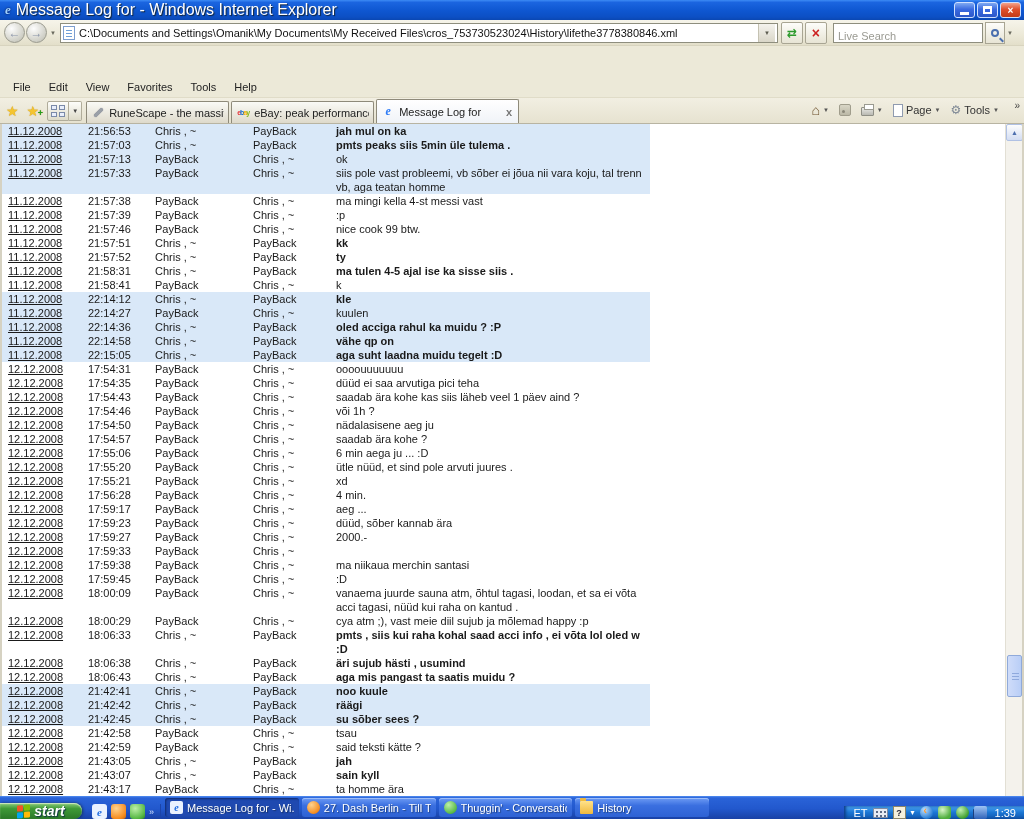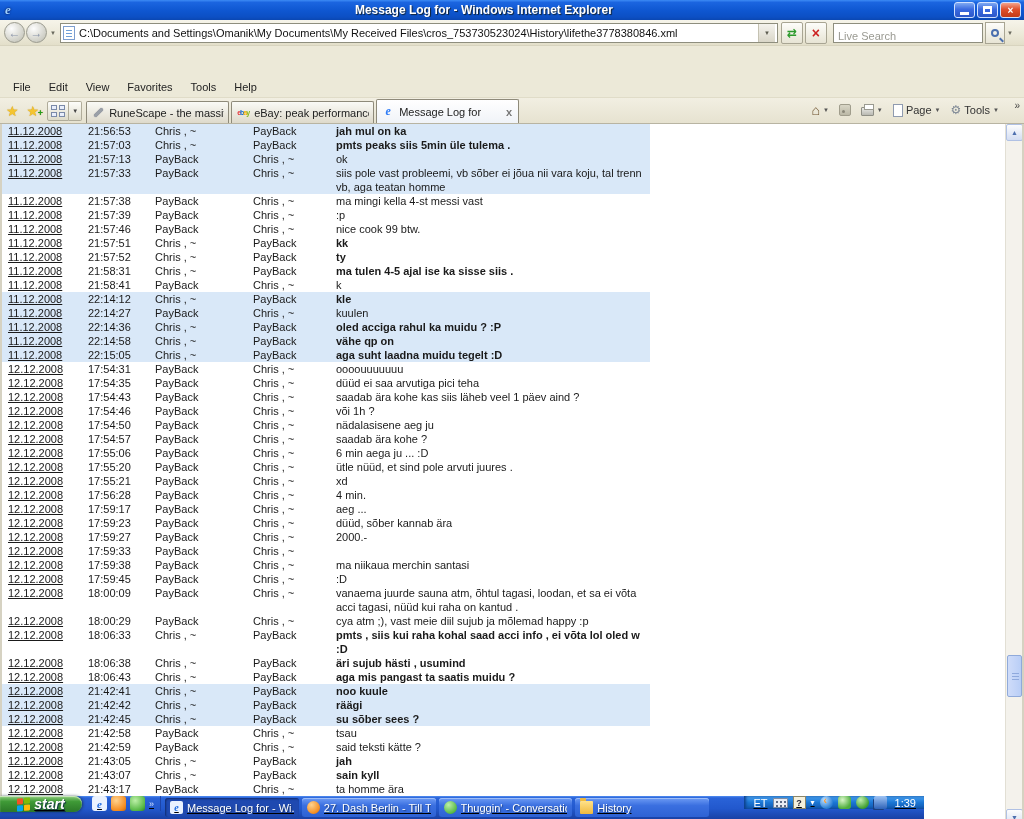--- a/index.html
+++ b/index.html
@@ -3,22 +3,22 @@
 <meta charset="utf-8">
 <style>
   * { margin:0; padding:0; box-sizing:border-box; }
   html,body { width:1024px; height:819px; overflow:hidden; }
   body { font-family:"Liberation Sans","DejaVu Sans",sans-serif; background:#ece9d8; position:relative; }
 
   
   .titlebar { height:20px; display:flex; align-items:center; padding:0 3px 0 5px;
     background:linear-gradient(180deg,#3d8bf5 0%,#1b65e0 12%,#0e56d0 55%,#0c4fc4 85%,#0a47b2 100%); }
   .titlebar .ie-e { color:#9fd2ff; font:italic bold 13px "Liberation Serif",serif; margin-right:5px; text-shadow:0 0 2px #003; }
-  .titlebar .ttl { color:#fff; font-size:12px; font-weight:bold; text-shadow:1px 1px 1px #123; flex:1;
-    white-space:nowrap; overflow:hidden;text-align:center; }
+  .titlebar .ttl { color:#fff; font-size:16px; font-weight:normal; text-shadow:1px 1px 1px #123; flex:1;
+    white-space:nowrap; overflow:hidden; }
   .winbtn { width:21px; height:16px; margin-left:2px; border:1px solid #cfe0ff; border-radius:3px;
     display:inline-flex; align-items:center; justify-content:center; color:#fff; font-size:10px; font-weight:bold;
     background:linear-gradient(180deg,#7fa9f2 0%,#3a6ae0 45%,#2c57c8 100%); }
   .winbtn.close { background:linear-gradient(180deg,#f5a48c 0%,#e0502c 45%,#c33a18 100%); }
   .winbtn .minbar { width:9px; height:3px; background:#fff; margin-top:7px; }
   .winbtn .restorebox { width:9px; height:8px; border:2px solid #fff; border-top-width:3px; }
 
   
   .addressrow { height:26px; background:linear-gradient(180deg,#f6f4ea,#ece9d8 60%,#e3dfca); display:flex; align-items:center; padding:0 4px; border-bottom:1px solid #d8d4bf; }
   .navcircle { width:21px; height:21px; border-radius:50%; border:1px solid #9a9a8e; margin-right:1px;
@@ -90,22 +90,22 @@
 
   
   .vscroll { position:absolute; top:0; right:0; width:17px; height:702px; background:#f4f2ec; border-left:1px solid #e2dfd4; }
   .sbtn { position:absolute; left:0; width:17px; height:17px; background:linear-gradient(180deg,#fdfdfd,#d3ddf2); border:1px solid #b0c1e4; border-radius:2px; color:#4d6fae; font-size:7px; display:flex; align-items:center; justify-content:center; }
   .sbtn.up { top:0; } .sbtn.down { bottom:0; }
   .sthumb { position:absolute; left:1px; top:531px; width:15px; height:42px; border:1px solid #90aada; border-radius:2px;
     background:linear-gradient(90deg,#cfdcf9,#b9cef6); }
   .sthumb::after { content:""; position:absolute; left:4px; top:17px; width:7px; height:1px; background:#8fa9dd; box-shadow:0 3px 0 #8fa9dd,0 6px 0 #8fa9dd; }
 
   
-  .taskbar { position:absolute; left:0; bottom:0; width:924px; height:23px; display:flex; align-items:flex-start;
-    background:linear-gradient(180deg,#5390f3 0%,#2a63d8 8%,#2258cd 55%,#1941a5 100%);text-decoration:underline; }
+  .taskbar { position:absolute; left:0; bottom:0; width:1024px; height:23px; display:flex; align-items:flex-end;
+    background:linear-gradient(180deg,#5390f3 0%,#2a63d8 8%,#2258cd 55%,#1941a5 100%); }
   .startbtn { width:82px; border-radius:0 10px 10px 0; display:flex; align-items:center; justify-content:center; gap:4px;
     background:linear-gradient(180deg,#8fce7e 0%,#3f9a37 35%,#2e7d2a 90%); box-shadow:inset 0 1px 1px #cfe8c0,1px 0 3px #123a; }
   .startbtn .slabel { color:#fff; font-size:14px; font-weight:bold; font-style:italic; text-shadow:1px 1px 1px #134; }
   .winflag { width:13px; height:13px; display:grid; grid-template-columns:6px 6px; gap:1px; transform:skewY(-6deg); }
   .winflag i { border-radius:1px; }
   .winflag i:nth-child(1){background:#f35325;} .winflag i:nth-child(2){background:#81bc06;}
   .winflag i:nth-child(3){background:#05a6f0;} .winflag i:nth-child(4){background:#ffba08;}
   .quick { display:flex; align-items:center; gap:4px; padding:0 6px 0 10px; border-right:1px solid #1c44a8; }
   .qicon { width:15px; height:15px; border-radius:3px; display:flex; align-items:center; justify-content:center; }
   .qicon.ie { background:#eaf2ff; color:#1d6ae0; font:italic bold 11px "Liberation Serif",serif; }

